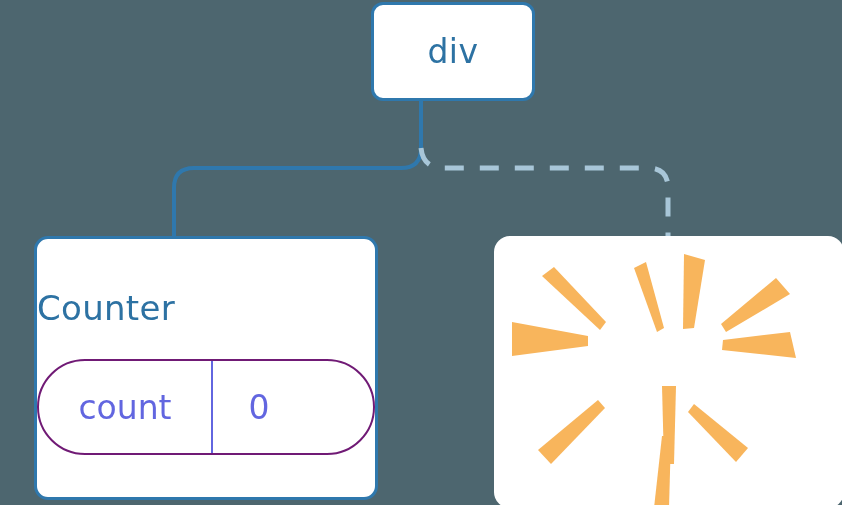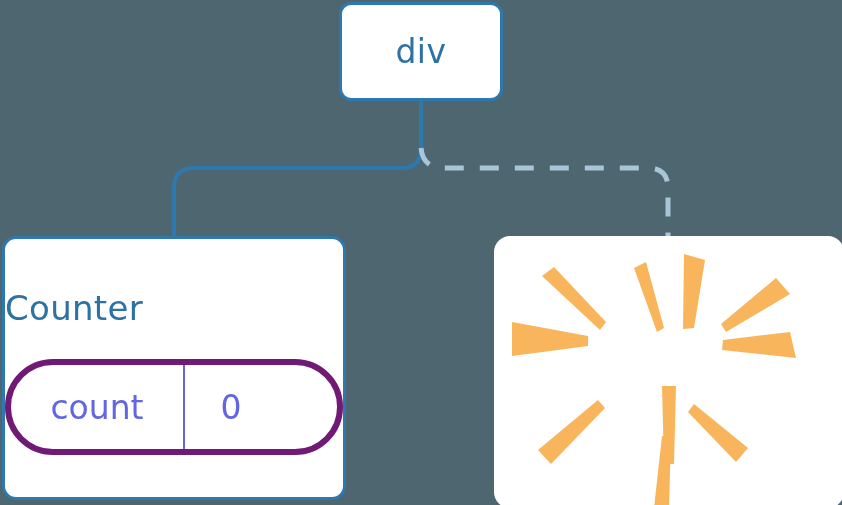--- a/index.html
+++ b/index.html
@@ -30,20 +30,21 @@
   }
 
   
   .node-card {
     position: absolute;
     background: #ffffff;
     box-sizing: border-box;
   }
   .node-card.bordered {
     border: 3px solid #2f78ad;
+    margin-left: 32px;
   }
 
   
   #root-node {
     left: 339px;
     top: 2px;
     width: 164px;
     height: 99px;
     border-radius: 12px;
     display: flex;
@@ -72,21 +73,21 @@
     font-size: 34px;
     line-height: 1;
     margin-top: 52px;
     letter-spacing: 0.3px;
   }
 
   
   .state-pill {
     margin-top: 34px;
     height: 96px;
-    border: 6px solid #701a75;
+    border: 2px solid #701a75;
     border-radius: 48px;
     display: flex;
     align-items: stretch;
     background: #ffffff;
     box-sizing: border-box;
   }
   .pill-key, .pill-val {
     display: flex;
     align-items: center;
     justify-content: center;

